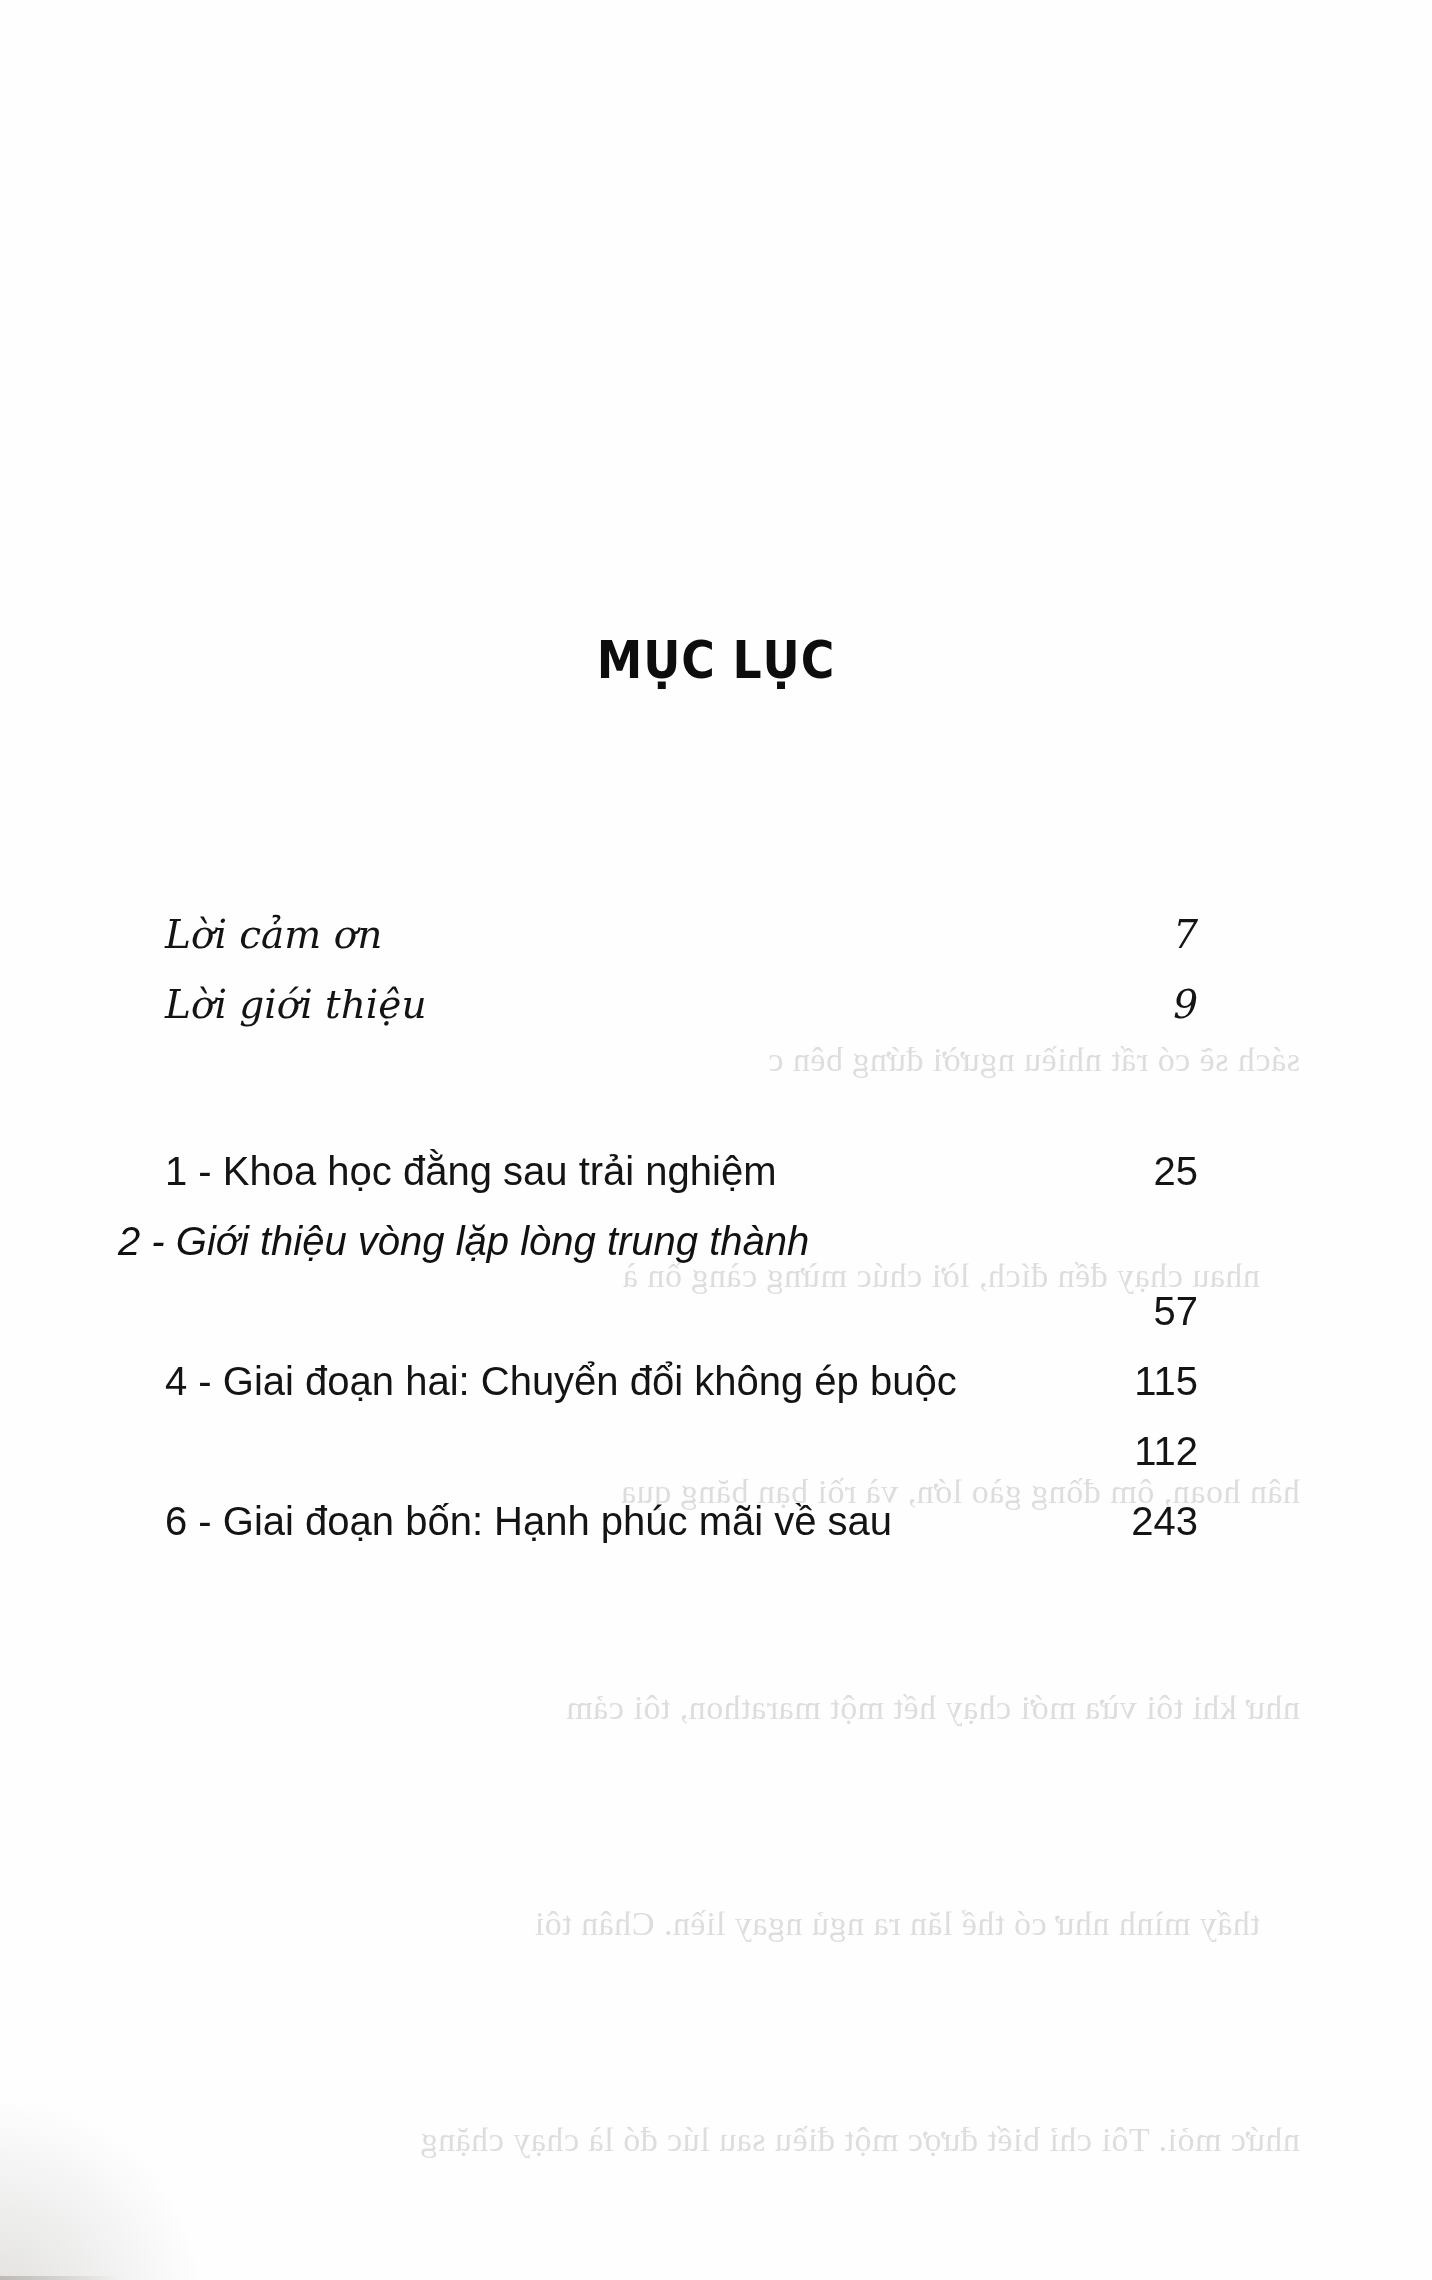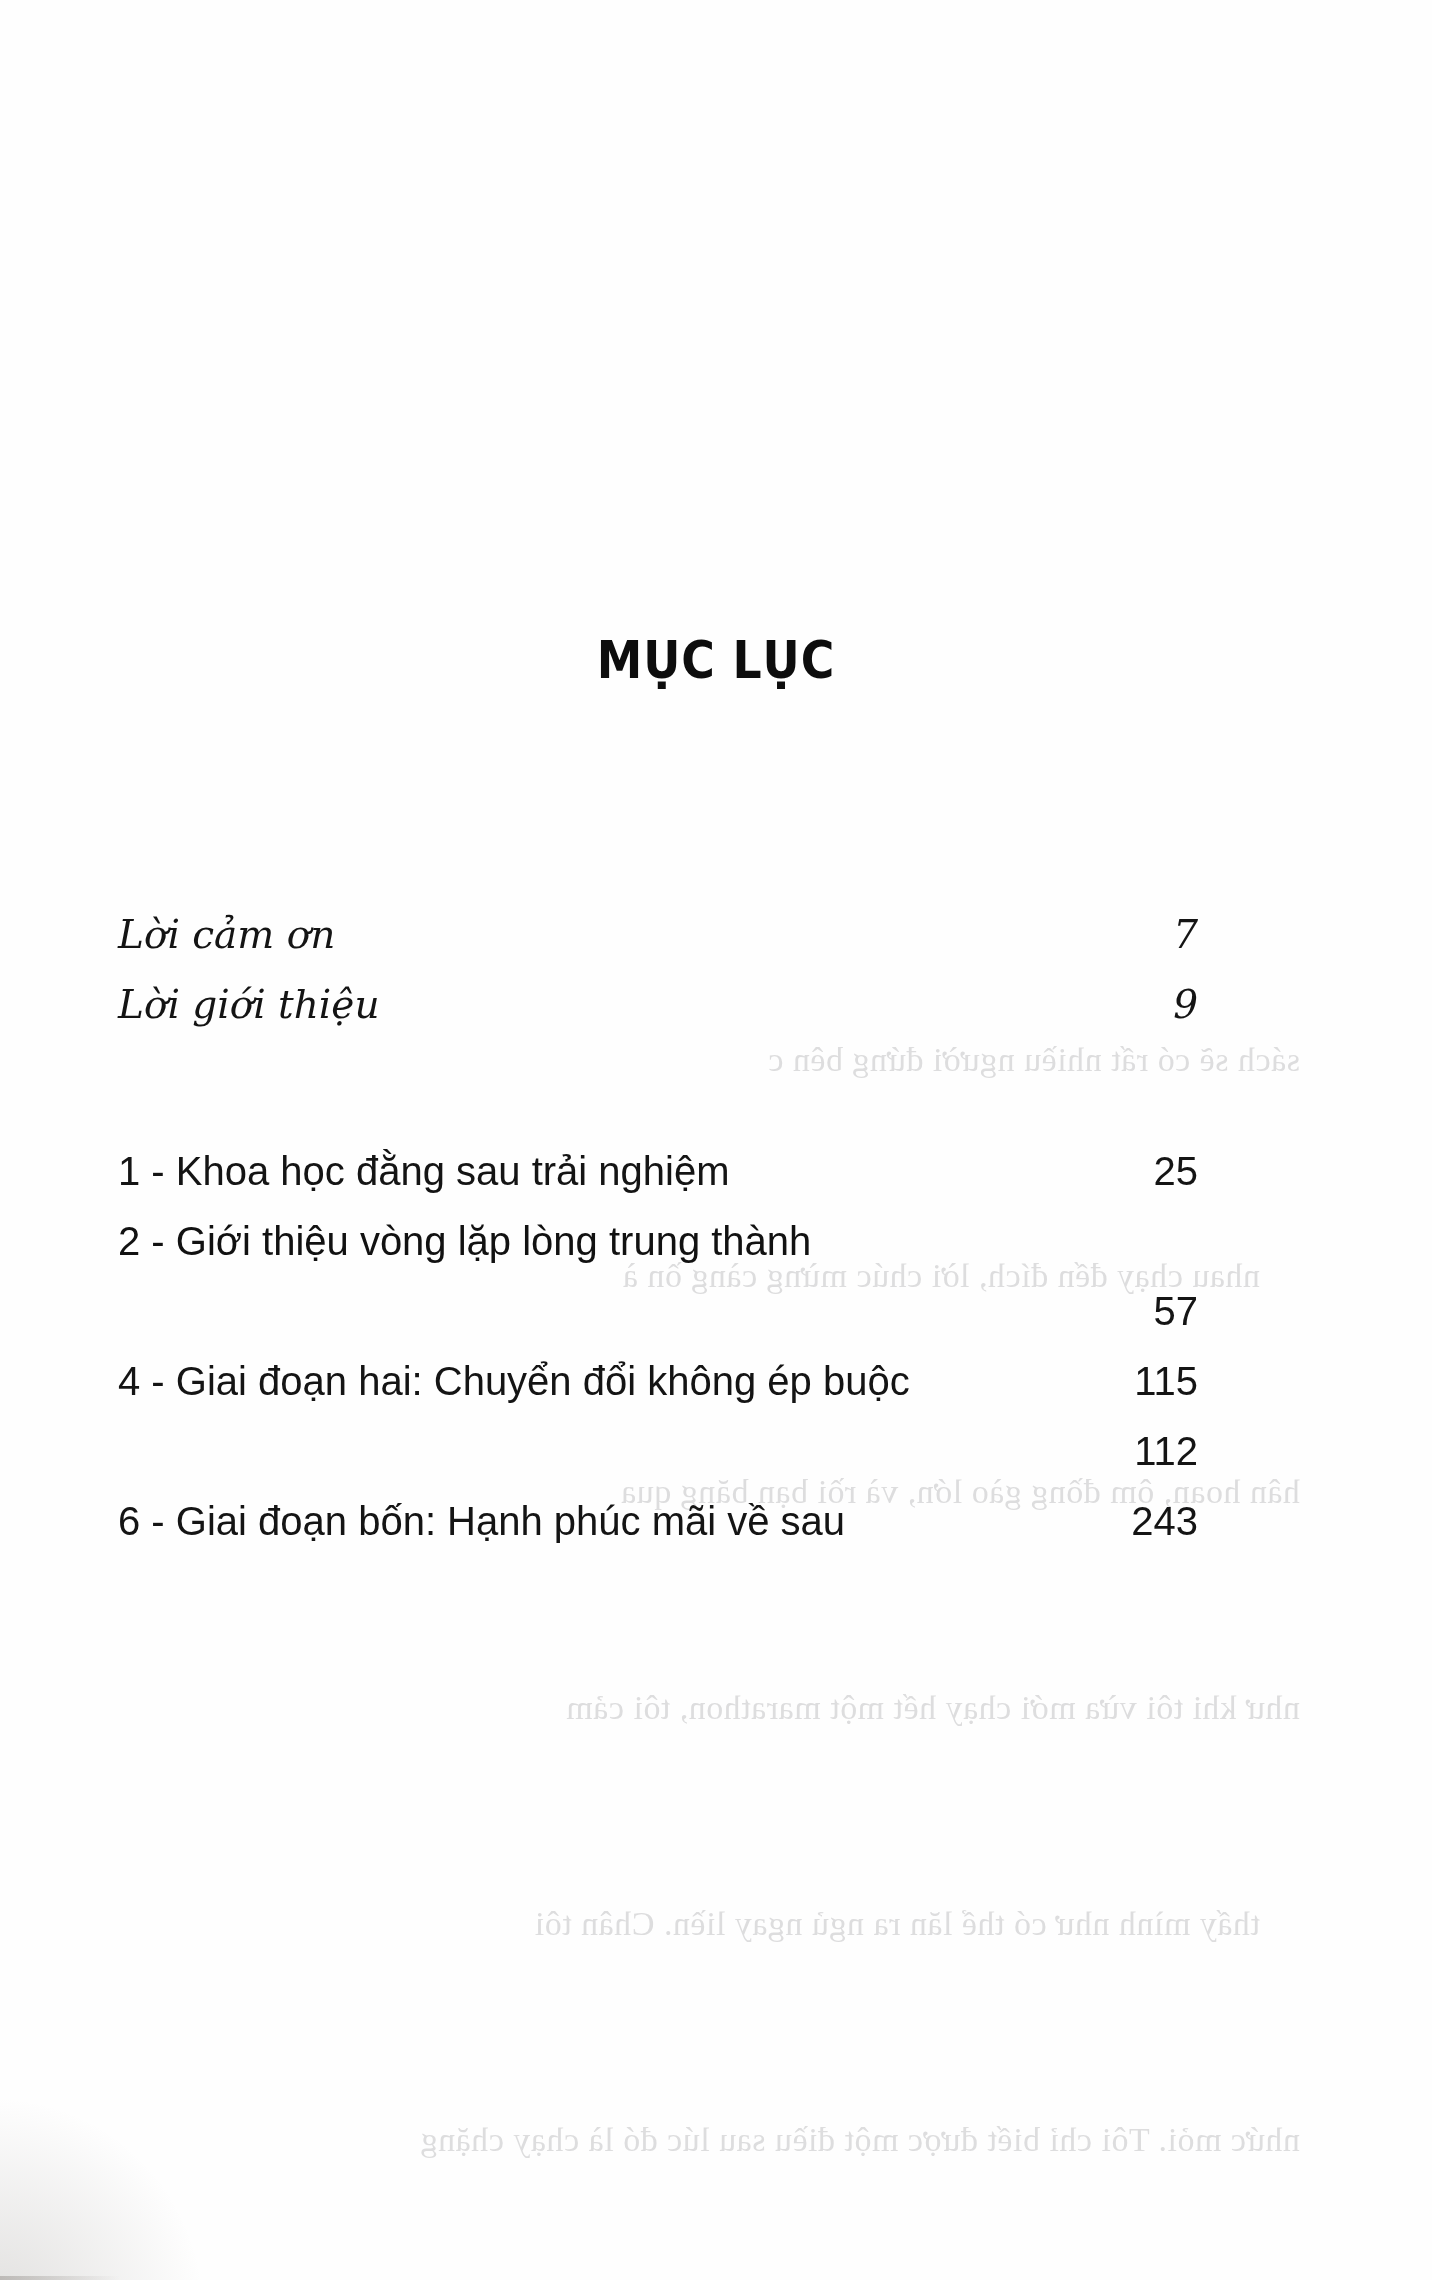--- a/index.html
+++ b/index.html
@@ -88,21 +88,21 @@
   .group.gap-2 { margin-top: 86px; }
 
   .row {
     display: flex;
     align-items: flex-end;
     font-size: 40px;
     line-height: 70px;
     color: #141414;
     white-space: nowrap;
   }
-  .row .label { flex: 0 0 auto; }
+  .row .label { flex: 0 0 auto; margin-left: 47px; }
   .row .leader {
     flex: 1 1 auto;
     overflow: hidden;
     margin: 0 2px 9px 2px;
     height: 1px;
     position: relative;
     top: -2px;
   }
   .row .leader::before {
     content: "...........................................................................................................................................................";
@@ -129,20 +129,21 @@
     font-family: "DejaVu Serif", serif;
   }
 
   
   .row.cont .label { padding-left: 52px; }
 
   .plain-row {
     font-size: 40px;
     line-height: 70px;
     white-space: nowrap;
+    font-style: italic;
   }
 </style>
 </head>
 <body>
 
 <div class="page">
 
   <div class="bleed">
     <span class="l">sách sẽ có rất nhiều người đứng bên c</span>
     <span class="l ind1">nhau chạy đến đích, lời chúc mừng càng ồn à</span>

